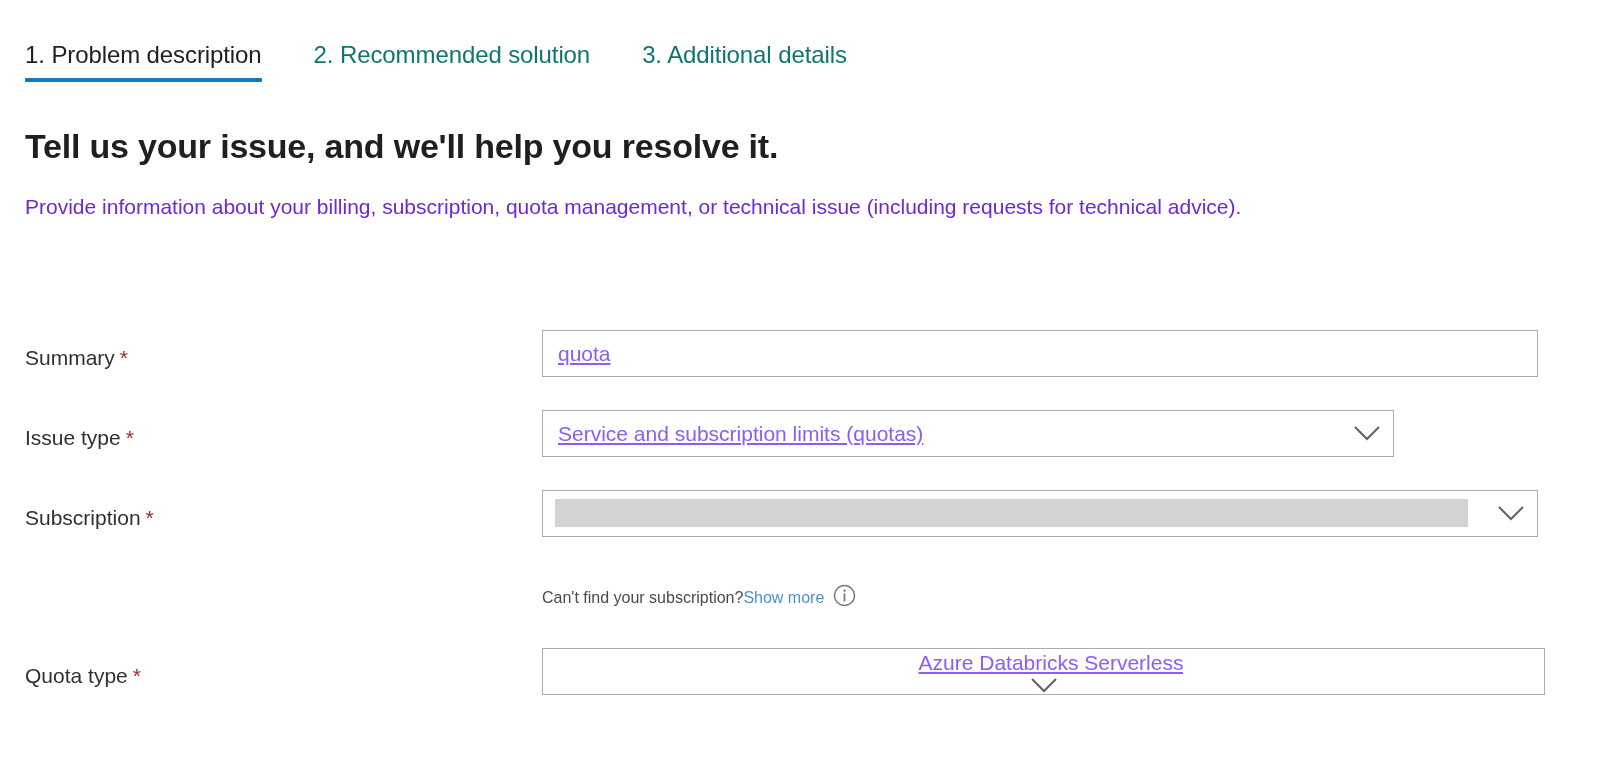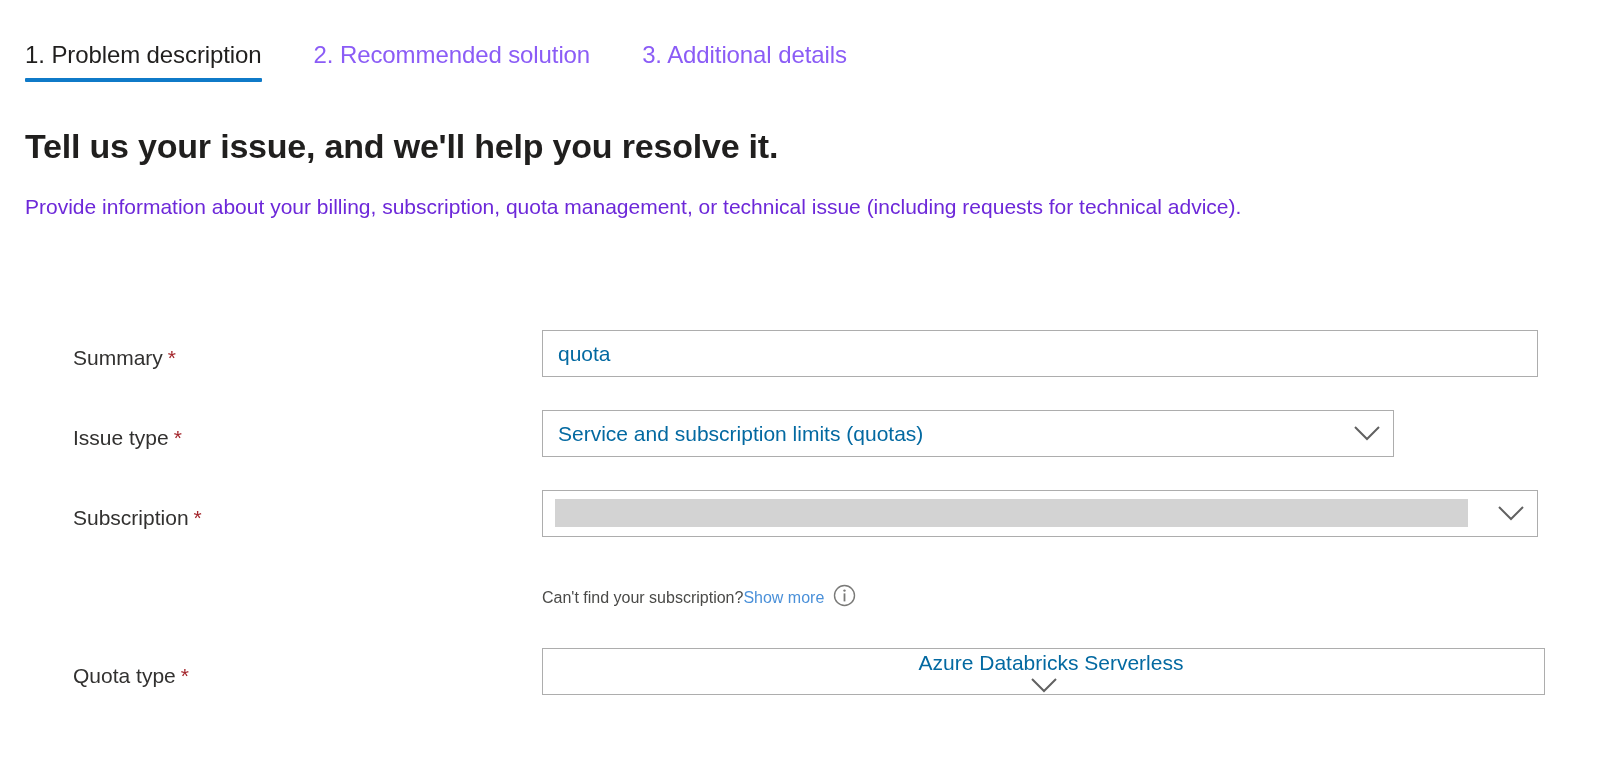--- a/index.html
+++ b/index.html
@@ -25,21 +25,21 @@
     align-items: flex-start;
   }
   .tab {
     position: relative;
     padding: 0 0 12px 0;
     margin-right: 52px;
     font-size: 24px;
     line-height: 30px;
     white-space: nowrap;
     cursor: pointer;
-    color: #8b5cf6;
+    color: #0f766e;
     font-weight: 400;
     letter-spacing: -0.1px;
   }
   .tab.active {
     color: #201f1e;
     font-weight: 400;
   }
   .tab.active::after {
     content: "";
     position: absolute;
@@ -89,21 +89,20 @@
     height: 78px;
   }
   .label {
     position: absolute;
     left: 25px;
     top: 14px;
     font-size: 21px;
     line-height: 28px;
     color: #323130;
     white-space: nowrap;
-    margin-left: 48px;
   }
   .req {
     color: #a4262c;
     font-size: 21px;
     margin-left: 5px;
   }
 
   .field {
     position: absolute;
     left: 542px;
@@ -113,25 +112,26 @@
     border: 1px solid #adadad;
     background: #ffffff;
     display: flex;
     align-items: center;
     cursor: text;
   }
   .field.dropdown { cursor: pointer; }
   .field .value {
     font-size: 21px;
     line-height: 28px;
-    color: #0369a1;
+    color: #8b5cf6;
     padding-left: 15px;
     white-space: nowrap;
     overflow: hidden;
     flex: 1;
+    text-decoration: underline;
   }
   .chev {
     width: 52px;
     display: flex;
     align-items: center;
     justify-content: center;
     flex: 0 0 auto;
   }
   .chev svg { display: block; }
 

